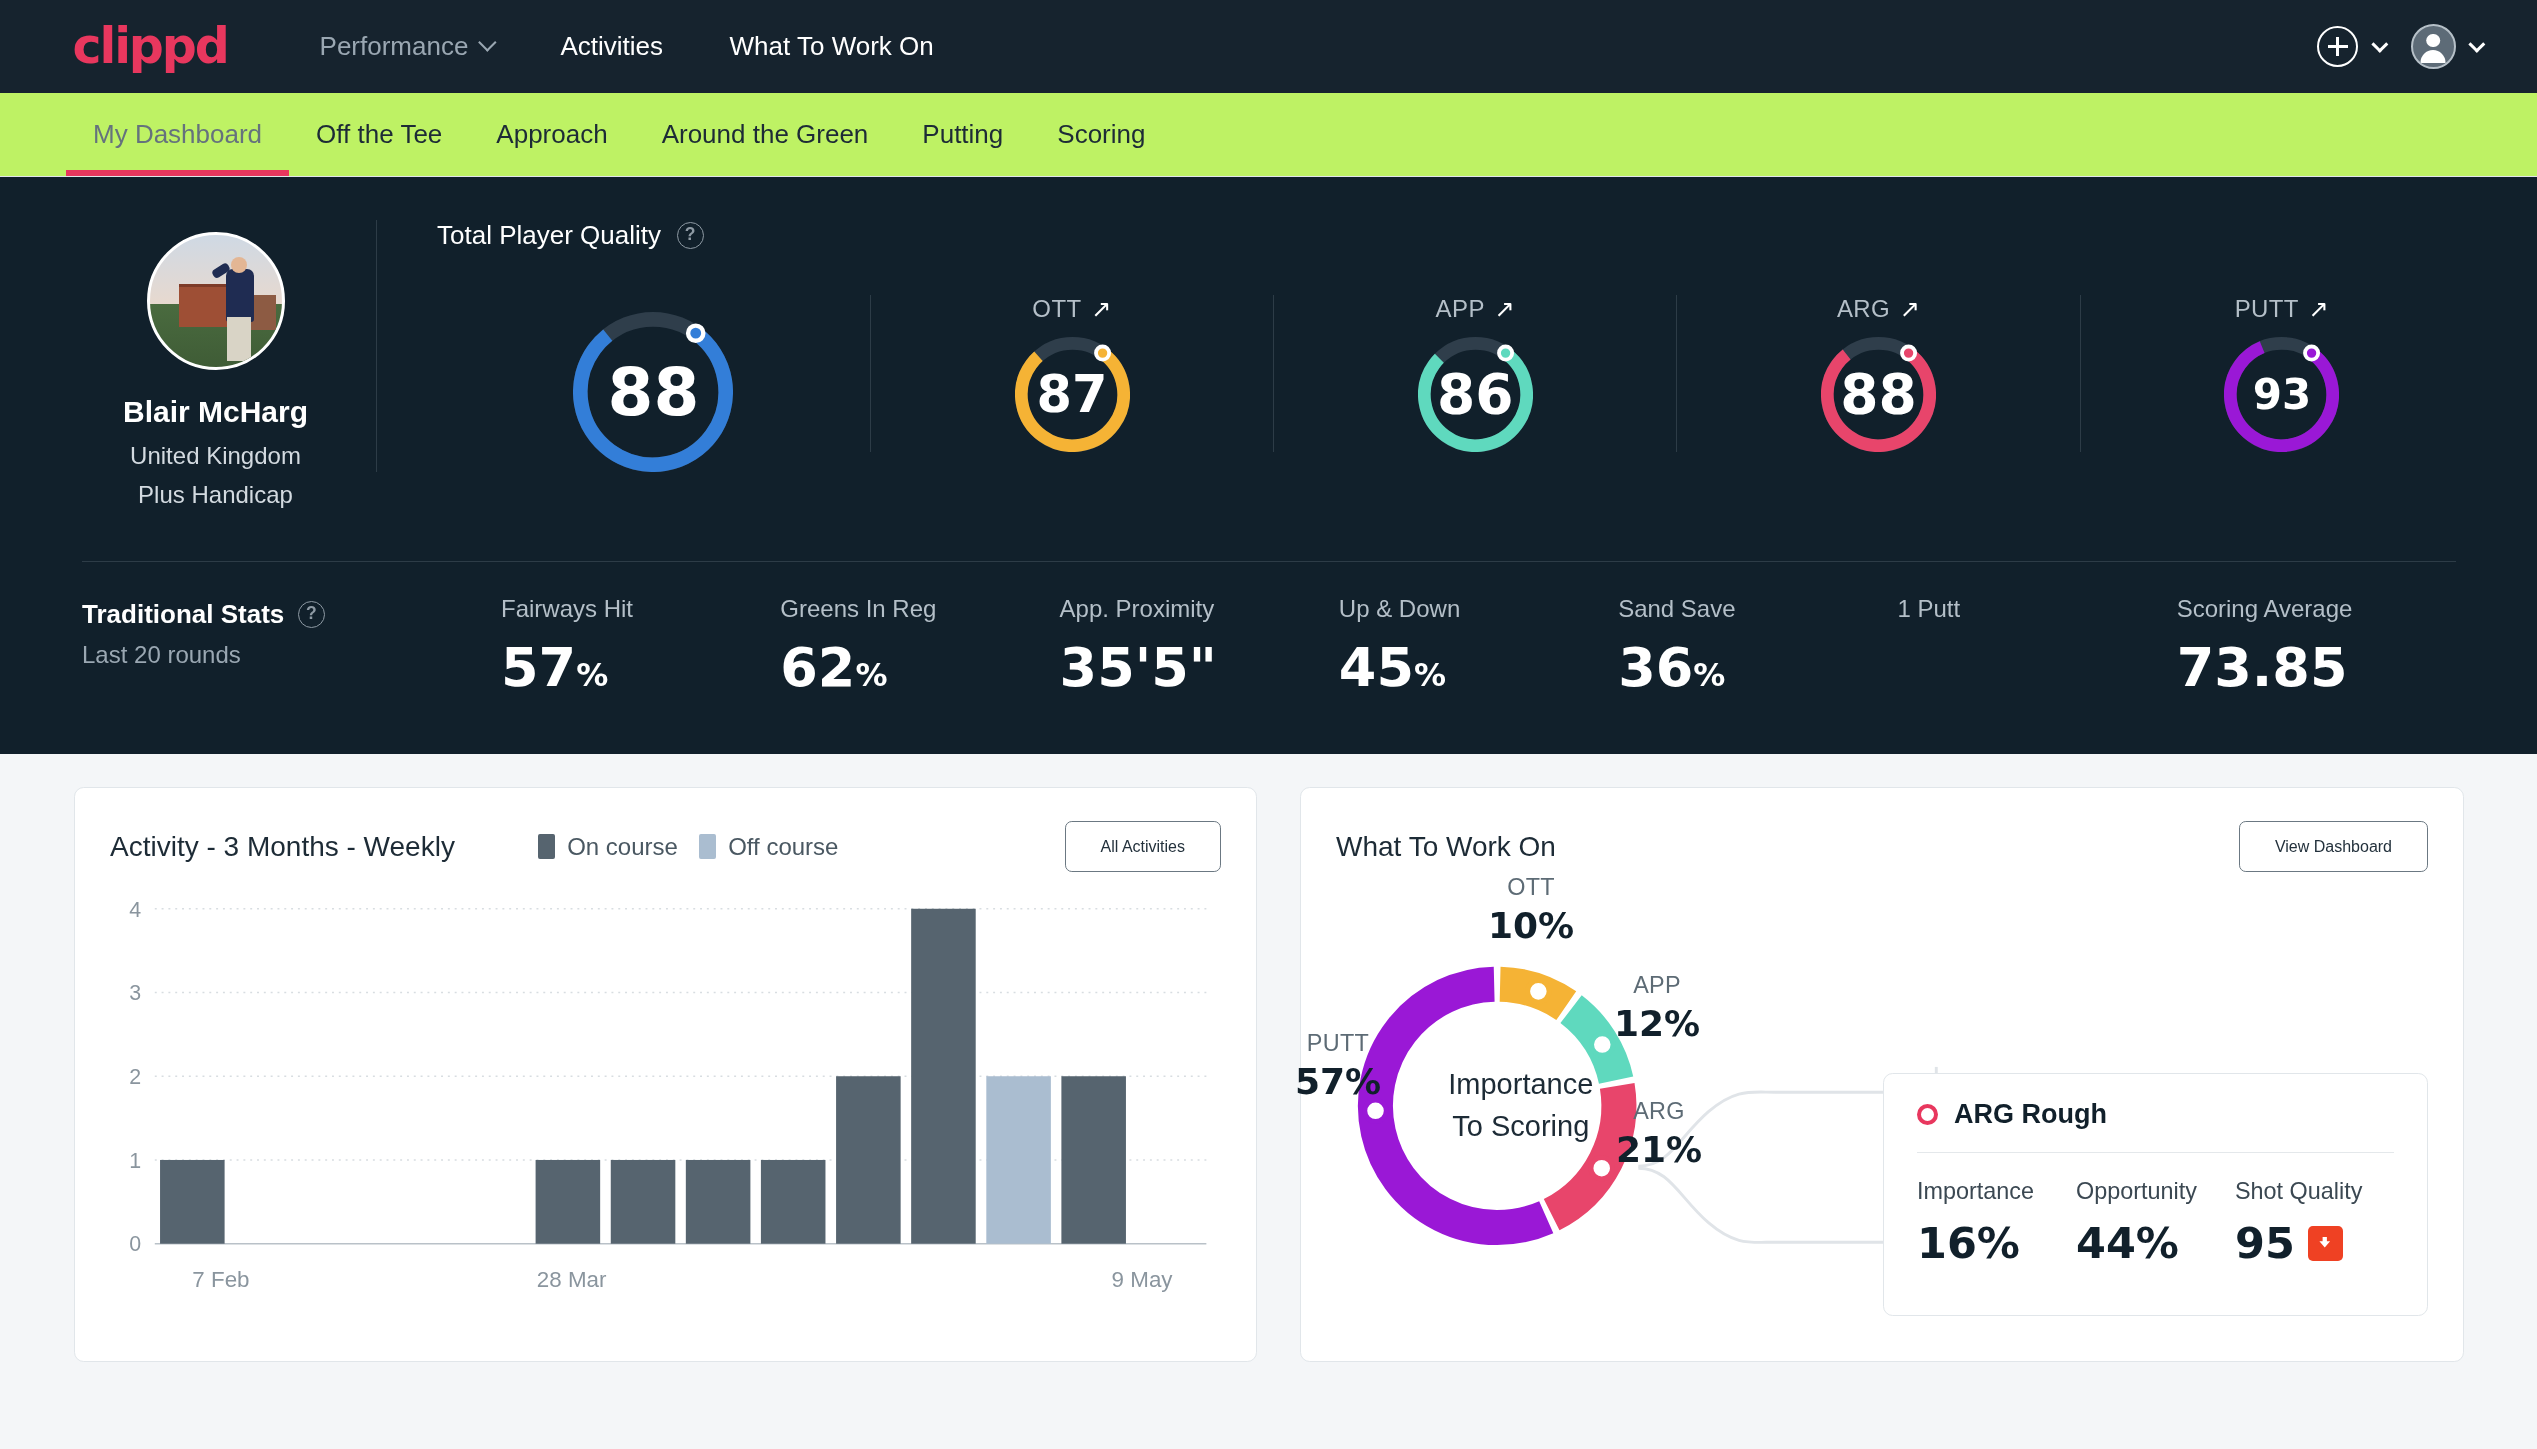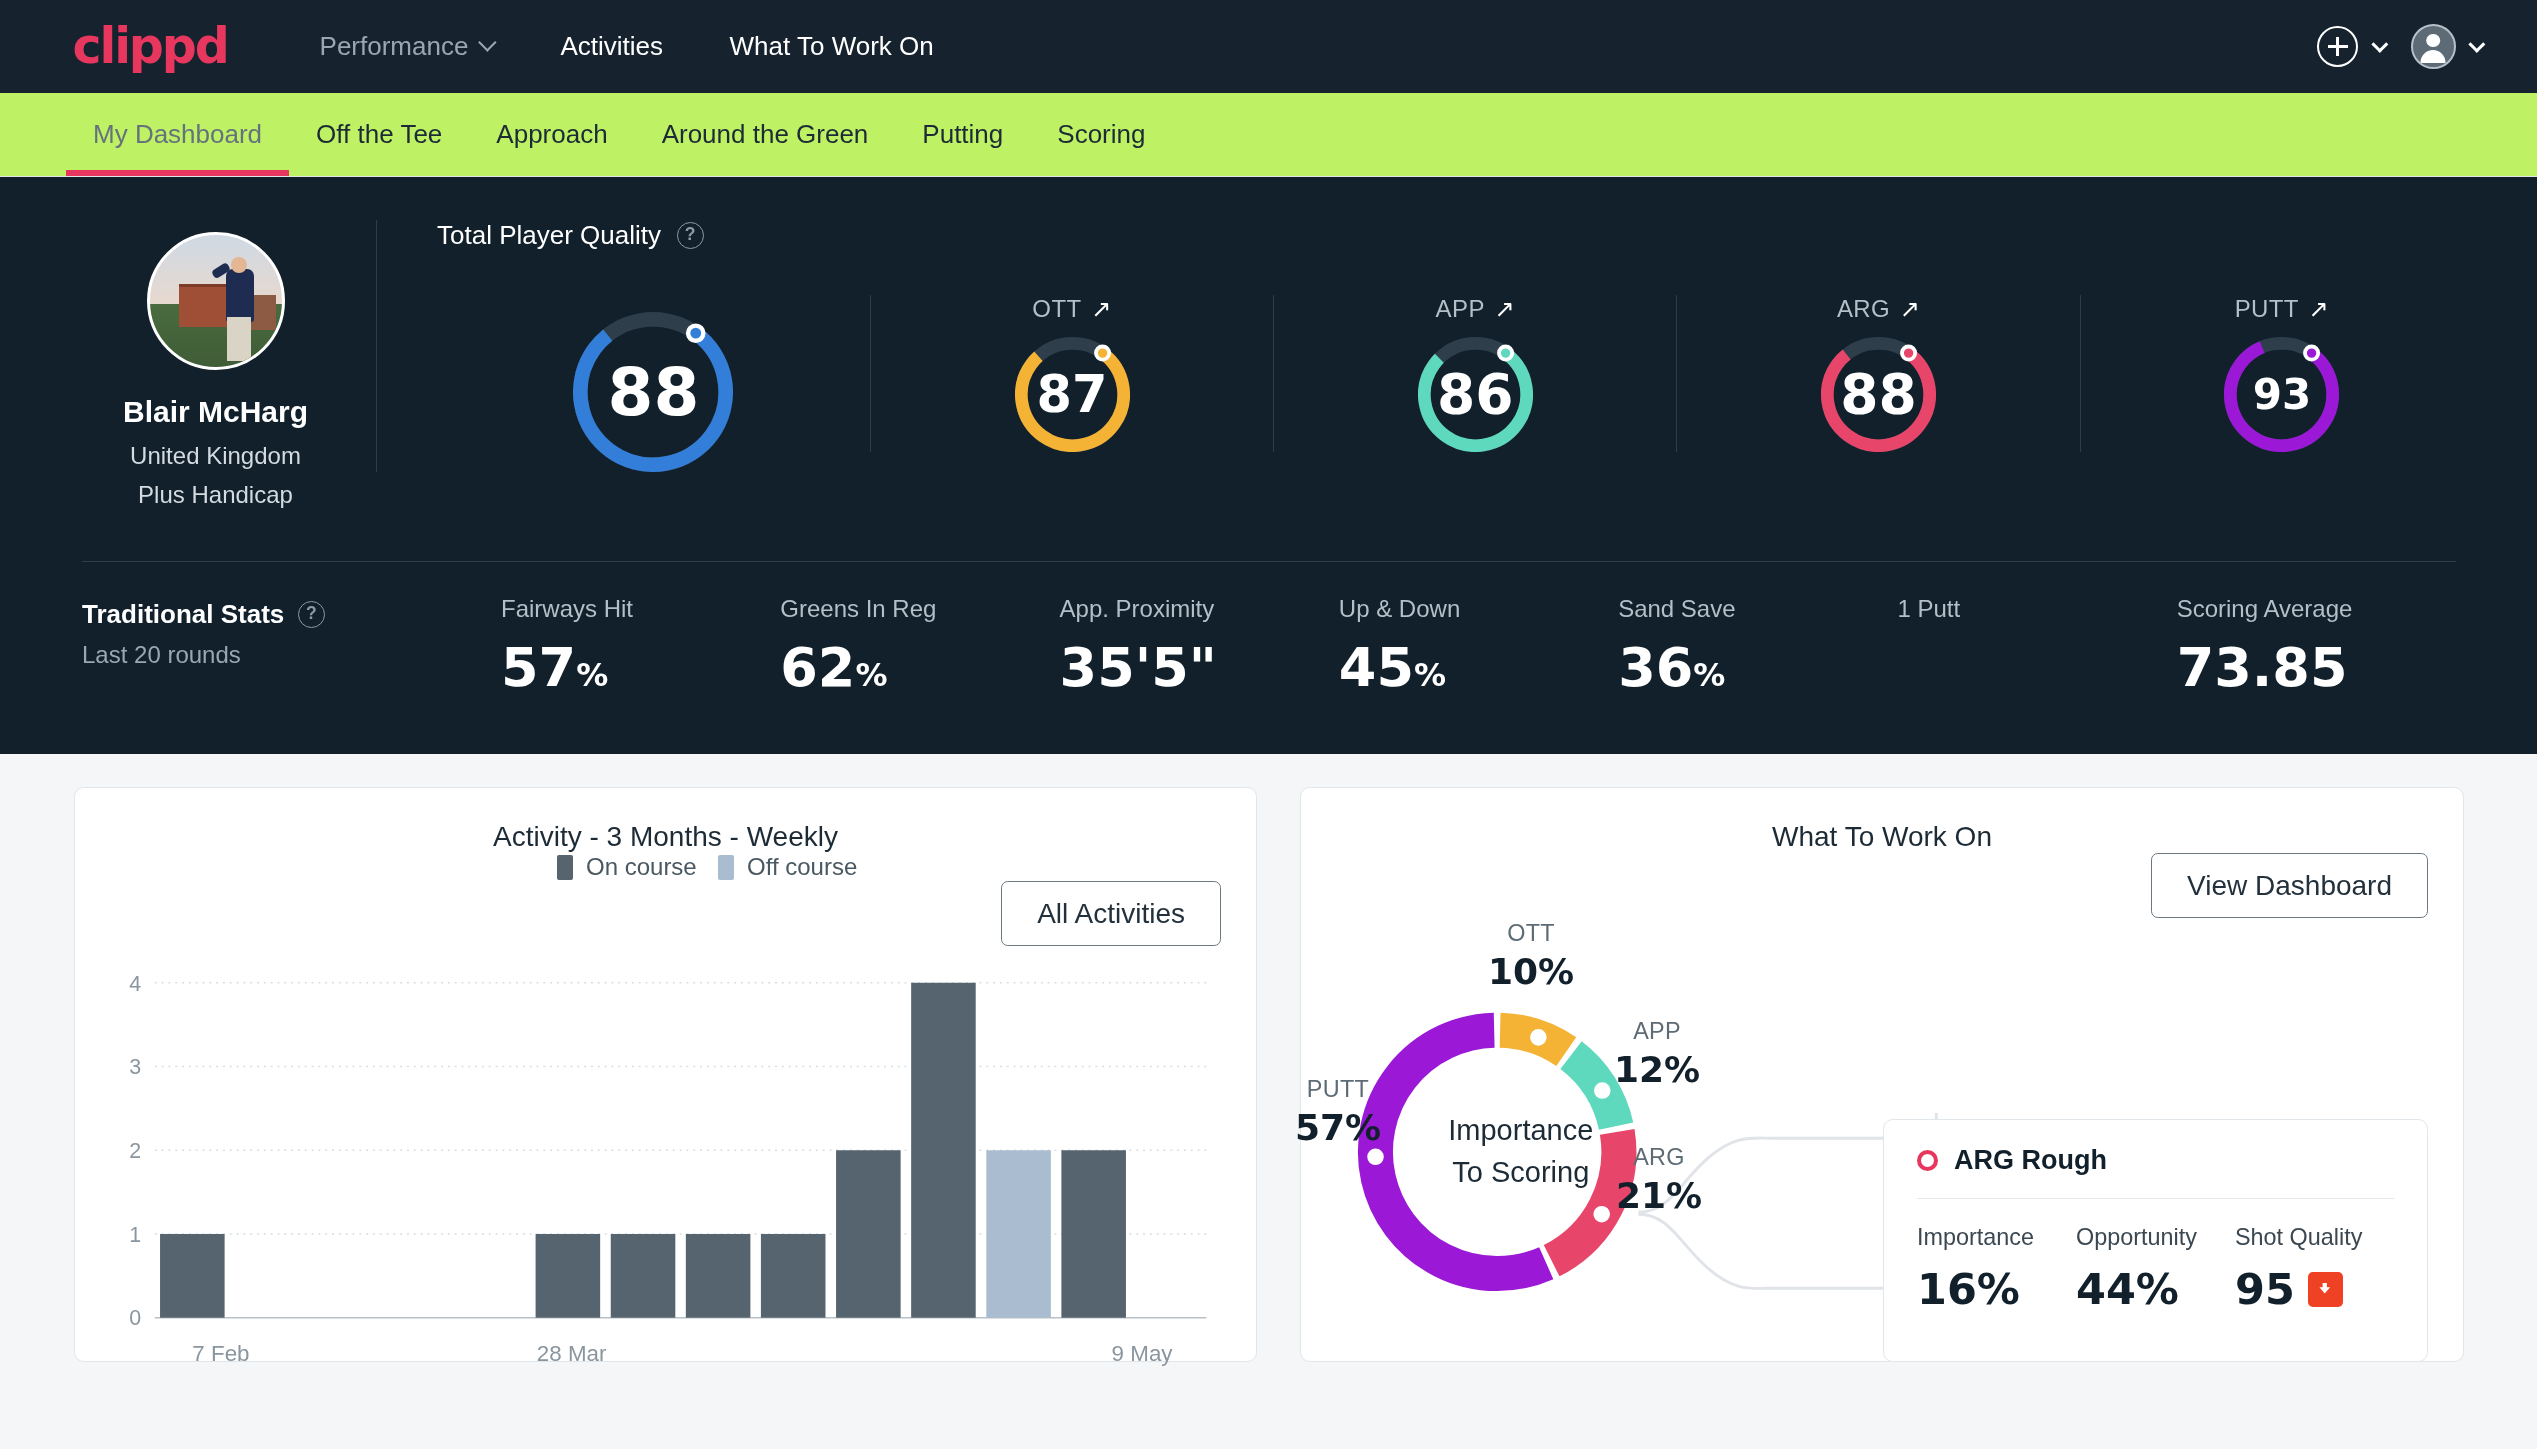--- a/index.html
+++ b/index.html
@@ -175,29 +175,29 @@
 
   
   .cards { display: flex; gap: 43px; padding: 33px 74px 0; }
   .card {
     background: #fff; border: 1px solid #e1e6ea; border-radius: 9.7px;
     padding: 33px 35px 23.4px;
   }
   .card-a { width: 1183px; flex: none; height: 575px; }
   .card-b { flex: 1; height: 575px; position: relative; }
   .card-head {
-    display: flex; align-items: center; margin-bottom: 9.7px; flex-direction: column;
+    display: flex; align-items: center; margin-bottom: 9.7px;
   }
   .card-title { font-size: 28px; color: #1d2b36; font-weight: 500; }
   .legend { display: flex; align-items: center; gap: 21px; margin-left: 83px; }
   .legend-item { display: flex; align-items: center; gap: 12.7px; font-size: 24px; color: #4a5862; }
   .swatch { width: 16.6px; height: 25px; border-radius: 1.9px; }
   .btn {
     margin-left: auto; border: 1.9px solid #6b7882; border-radius: 6.8px;
-    background: #fff; color: #23313c; font-size: 28px;
+    background: #fff; color: #23313c; font-size: 16px;
     padding: 15.6px 35px; cursor: pointer; font-family: "Liberation Sans", sans-serif;
   }
 
   .chart-area { position: relative; margin-top: 27px; height: 419px; }
 
   
   .donut-wrap { position: relative; width: 100%; height: 467px; margin-top: 3.9px; }
   .dlabel { position: absolute; text-align: center; }
   .dlabel .k { font-size: 23.4px; color: #5d6b75; margin-bottom: 3.9px; letter-spacing:0.3px;}
   .dlabel .v { font-size: 36px; color: #11202b; font-weight: 700; font-family:"DejaVu Sans",sans-serif;}

